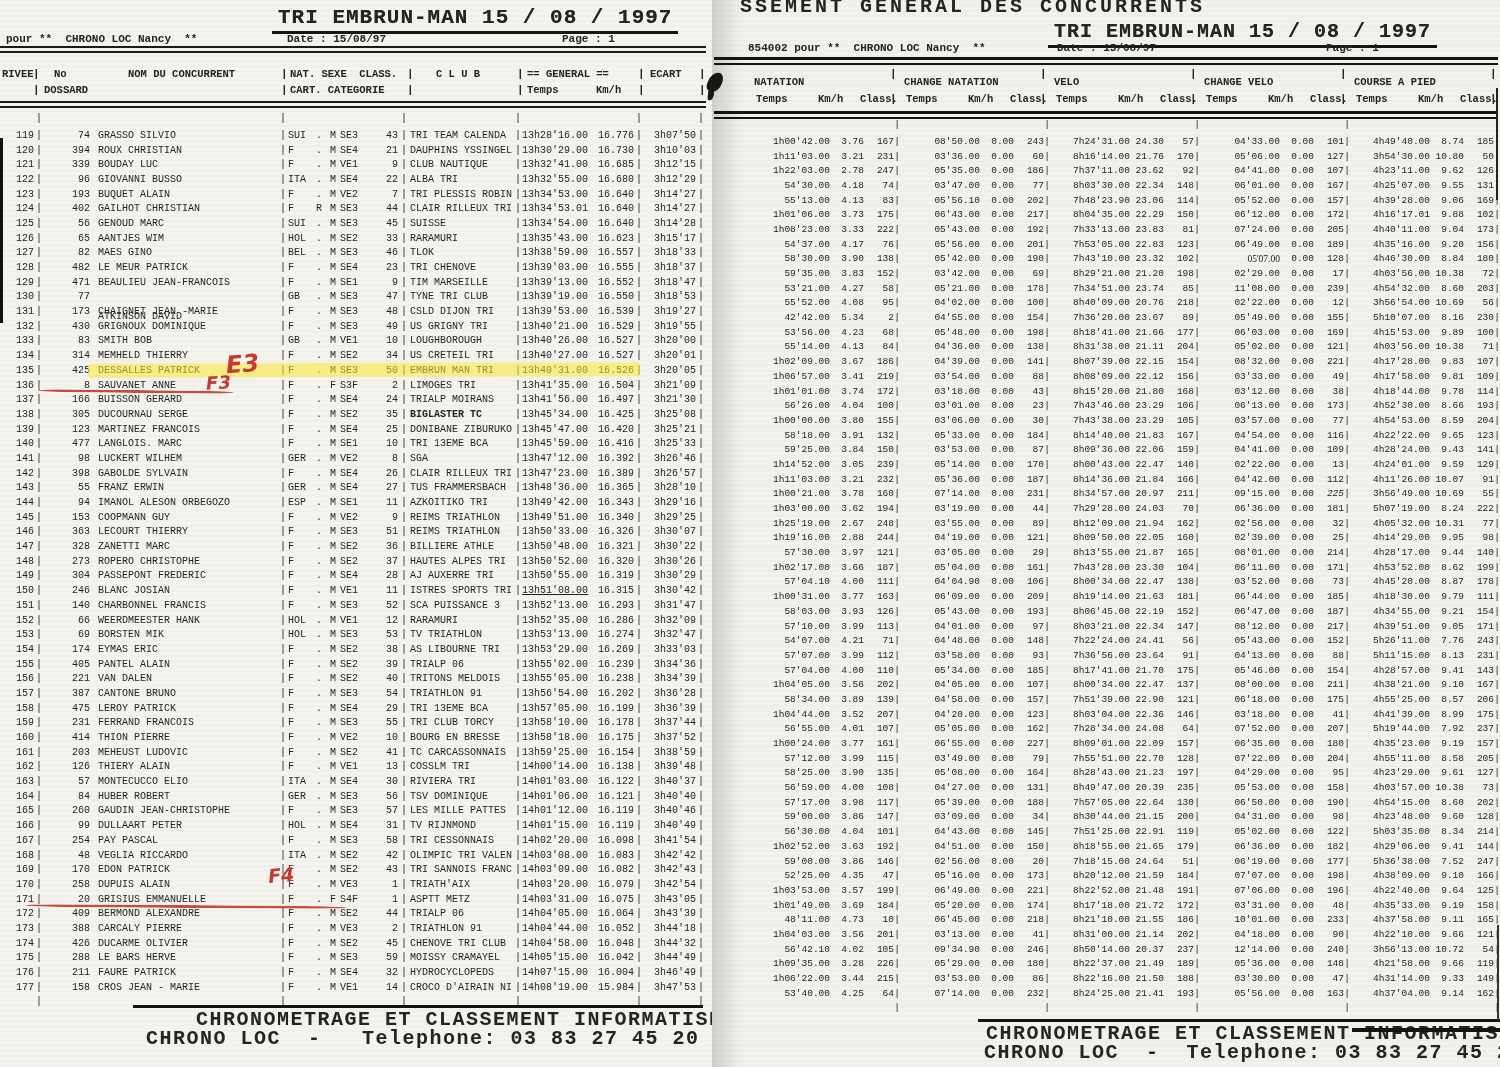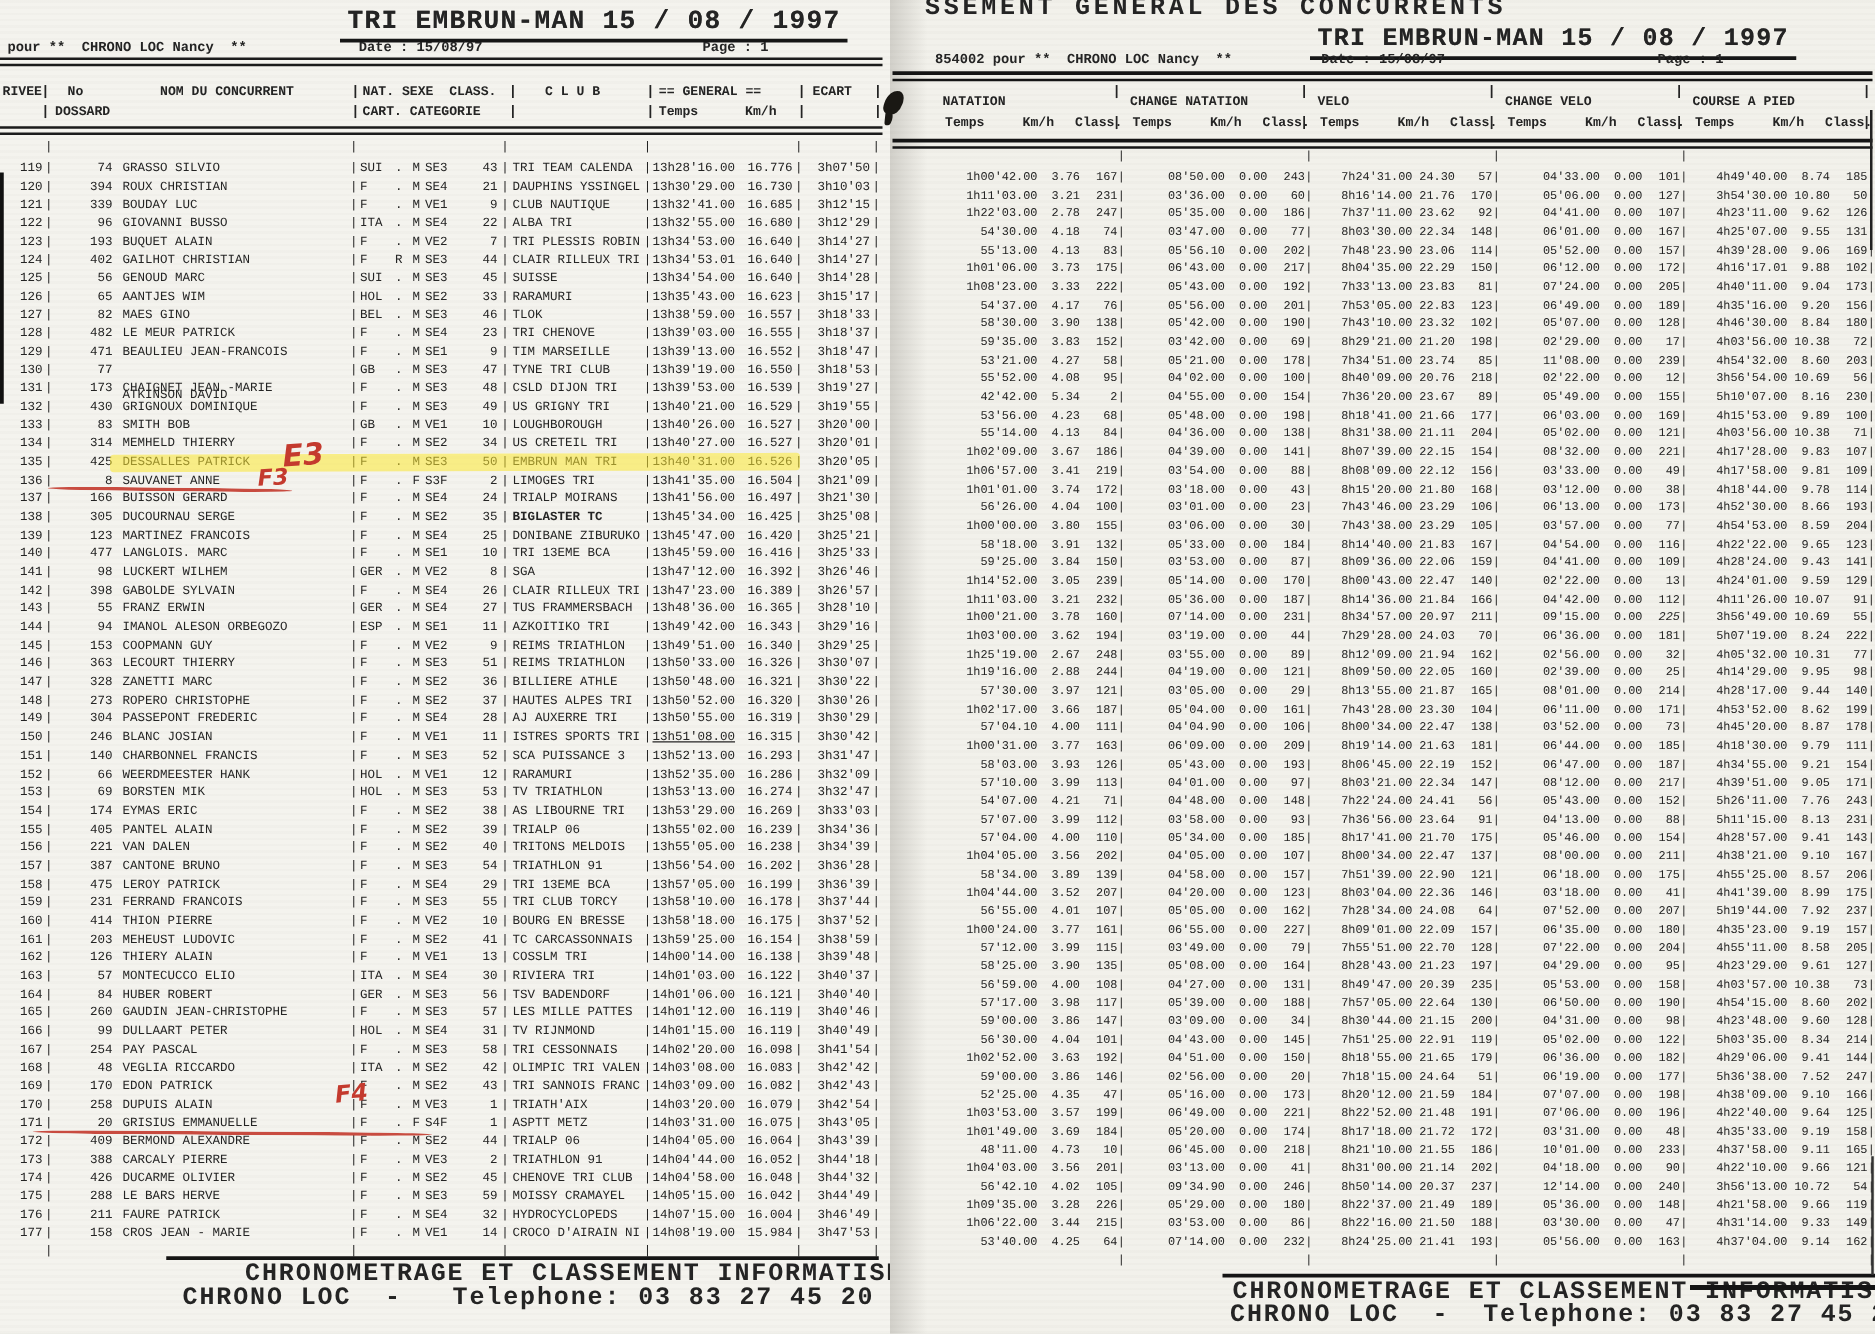--- a/index.html
+++ b/index.html
@@ -1070,21 +1070,21 @@
           <span class="a-r" style="width: 46px;">84</span>
           <span style="width: 8px;"></span>
           <span class="a-l" style="width: 180px;">HUBER ROBERT</span>
           <span class="vsep" style="width: 10px;"></span>
           <span class="a-l" style="width: 24px;">GER</span>
           <span class="a-c" style="width: 14px;">.</span>
           <span class="a-c" style="width: 14px;">M</span>
           <span class="a-l" style="width: 32px;">SE3</span>
           <span class="a-r" style="width: 26px;">56</span>
           <span class="vsep" style="width: 12px;"></span>
-          <span class="a-l" style="width: 104px;">TSV BADENDORF</span>
+          <span class="a-l" style="width: 104px;">TSV DOMINIQUE</span>
           <span class="vsep" style="width: 8px;"></span>
           <span class="a-l" style="width: 72px;">14h01'06.00</span>
           <span class="a-r" style="width: 40px;">16.121</span>
           <span class="vsep" style="width: 10px;"></span>
           <span class="a-r" style="width: 52px;">3h40'40</span>
           <span class="vsep" style="width: 10px;"></span>
         </div>
         <div class="row">
           <span class="a-r" style="width: 30px;">165</span>
           <span class="vsep" style="width: 10px;"></span>
@@ -1660,21 +1660,21 @@
           <span class="a-r" style="width: 30px;">138</span>
           <span class="vsep" style="width: 6px;"></span>
           <span class="a-r" style="width: 80px;">05'42.00</span>
           <span class="a-r" style="width: 34px;">0.00</span>
           <span class="a-r" style="width: 30px;">190</span>
           <span class="vsep" style="width: 6px;"></span>
           <span class="a-r" style="width: 80px;">7h43'10.00</span>
           <span class="a-r" style="width: 34px;">23.32</span>
           <span class="a-r" style="width: 30px;">102</span>
           <span class="vsep" style="width: 6px;"></span>
-          <span class="a-r" style="width: 80px;">05'07.00</span>
+          <span class="a-r" style="width: 80px; font-family: Liberation Serif, serif;">05'07.00</span>
           <span class="a-r" style="width: 34px;">0.00</span>
           <span class="a-r" style="width: 30px;">128</span>
           <span class="vsep" style="width: 6px;"></span>
           <span class="a-r" style="width: 80px;">4h46'30.00</span>
           <span class="a-r" style="width: 34px;">8.84</span>
           <span class="a-r" style="width: 30px;">180</span>
           <span class="vsep" style="width: 6px;"></span>
         </div>
         <div class="row">
           <span style="width: 38px;"></span>

